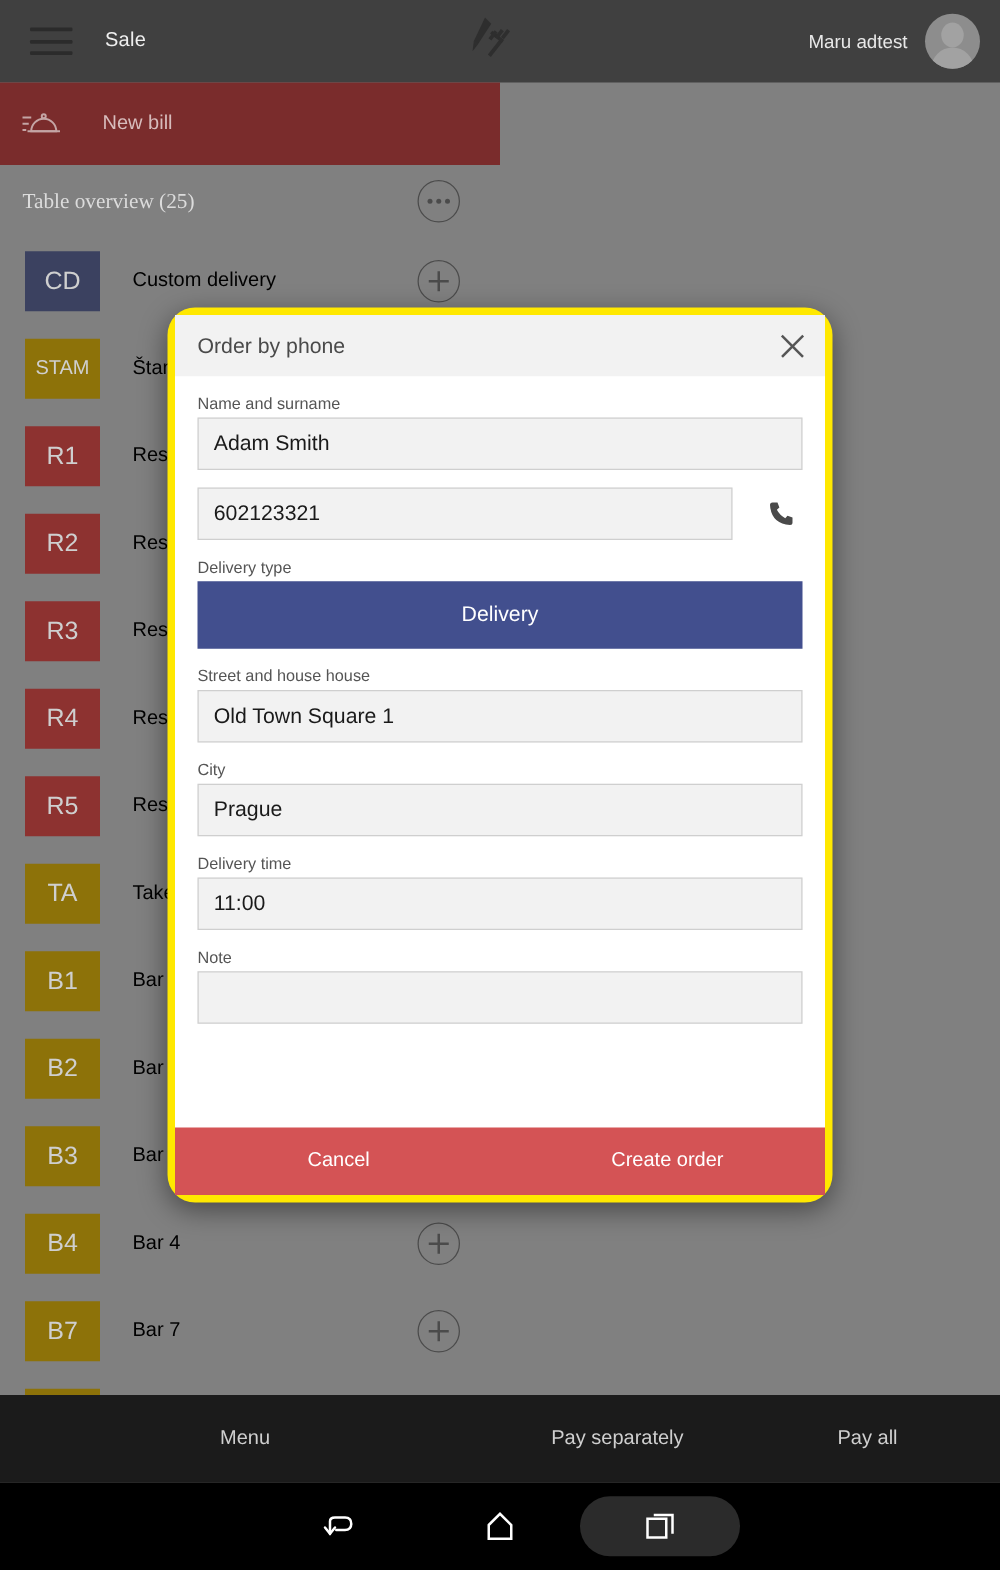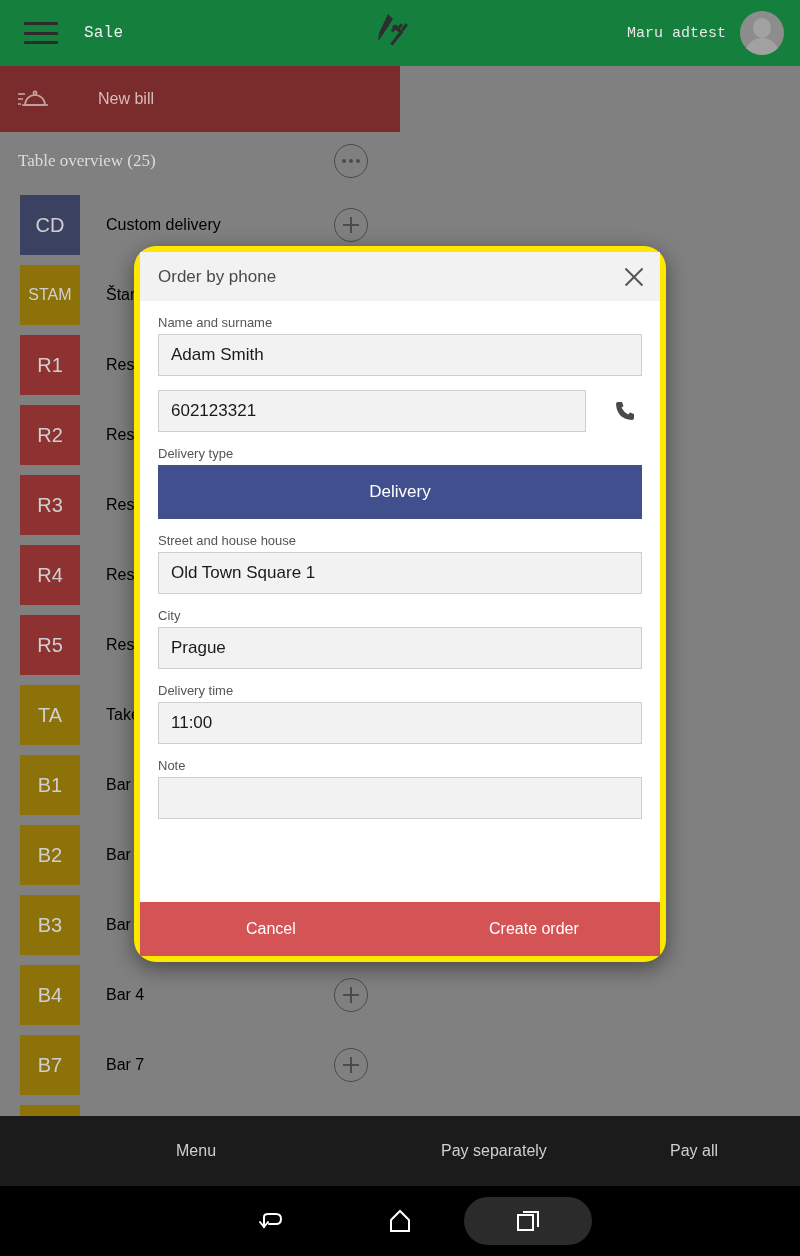--- a/index.html
+++ b/index.html
@@ -9,60 +9,60 @@
     background: #808080;
     overflow: hidden;
   }
   #app { position: relative; width: 800px; height: 1256px; background: #808080; }
 
   
   #backdrop { position: absolute; inset: 0; }
 
   .topbar {
     position: absolute; left: 0; top: 0; width: 800px; height: 66px;
-    background: #15803d; display: flex; align-items: center; font-family: Liberation Mono, monospace;
+    background: #404040; display: flex; align-items: center;
   }
   .hamburger { width: 34px; height: 22px; margin-left: 24px; display: flex;
     flex-direction: column; justify-content: space-between; cursor: pointer; }
   .hamburger span { display: block; height: 3px; background: #2b2b2b; border-radius: 1px; }
   .topbar-title { margin-left: 26px; font-size: 16px; color: #efefef; letter-spacing: .2px; }
   .logo-wrap { position: absolute; left: 368px; top: 10px; width: 50px; height: 46px; }
   .topuser { position: absolute; right: 74px; top: 0; height: 66px; display: flex;
     align-items: center; font-size: 15px; color: #e8e8e8; }
   .avatar { position: absolute; right: 16px; top: 11px; width: 44px; height: 44px;
     border-radius: 50%; background: #8d8d8d; overflow: hidden; }
   .avatar .head { position: absolute; left: 13px; top: 7px; width: 18px; height: 20px;
     border-radius: 50%; background: #a2a2a2; }
   .avatar .body { position: absolute; left: 5px; top: 27px; width: 34px; height: 24px;
     border-radius: 17px 17px 0 0; background: #a2a2a2; }
 
   .newbill {
     position: absolute; left: 0; top: 66px; width: 400px; height: 66px;
-    background: #7a2c2c; display: flex; align-items: center; gap: 16px;
+    background: #7a2c2c; display: flex; align-items: center;
   }
   .newbill-icon { width: 44px; margin-left: 12px; display: flex; justify-content: center; }
   .newbill-label { margin-left: 26px; font-size: 16px; color: #d7bcbc; }
 
   .overview-head {
     position: absolute; left: 0; top: 132px; width: 400px; height: 58px;
     display: flex; align-items: center; font-family: Liberation Serif, serif;
   }
   .overview-title { margin-left: 18px; font-size: 17px; color: #dcdcdc; }
   .circ-btn {
     position: absolute; right: 32px; width: 34px; height: 34px; border-radius: 50%;
     border: 1.6px solid #4b4b4b; display: flex; align-items: center;
     justify-content: center; cursor: pointer;
   }
   .circ-btn.more { top: 12px; gap: 3px; }
   .dot { width: 4px; height: 4px; border-radius: 50%; background: #4b4b4b; }
 
   .tablelist { position: absolute; left: 0; top: 190px; width: 400px; height: 940px; }
   .trow { position: relative; height: 70px; display: flex; align-items: center; }
   .tchip {
-    width: 60px; height: 60px; margin-left: 20px; display: flex;
+    width: 60px; height: 48px; margin-left: 20px; display: flex;
     align-items: center; justify-content: center;
     font-size: 20px; color: #cfcfcf; flex: none;
   }
   .tchip.navy { background: #3b4160; }
   .tchip.gold { background: #8d7209; }
   .tchip.red  { background: #8d3230; }
   .tchip.small { font-size: 16px; }
   .tname { margin-left: 26px; font-size: 16px; color: #000000; white-space: nowrap; }
   .plus-btn { position: absolute; right: 32px; top: 18px; width: 34px; height: 34px;
     border-radius: 50%; border: 1.6px solid #4b4b4b; cursor: pointer; }

